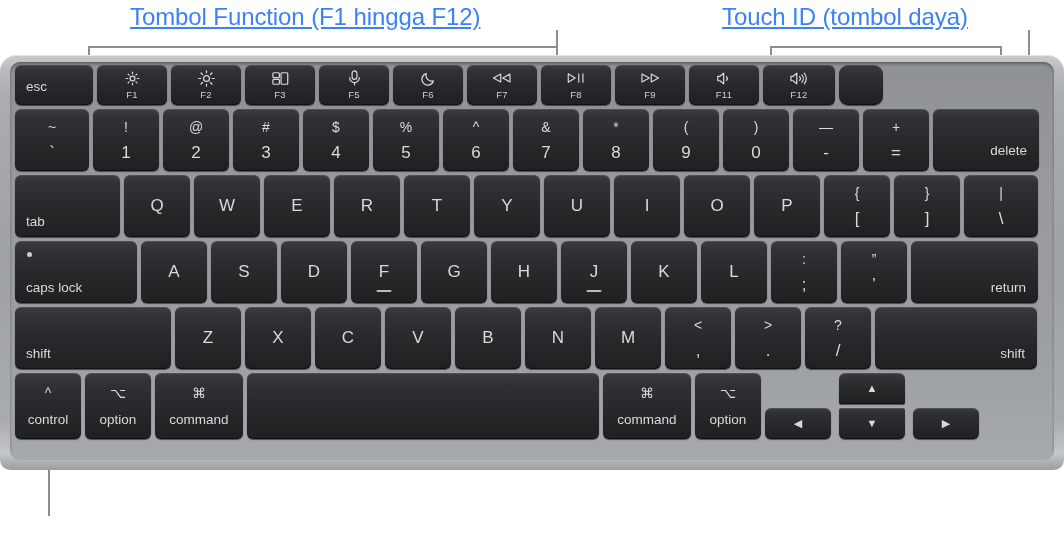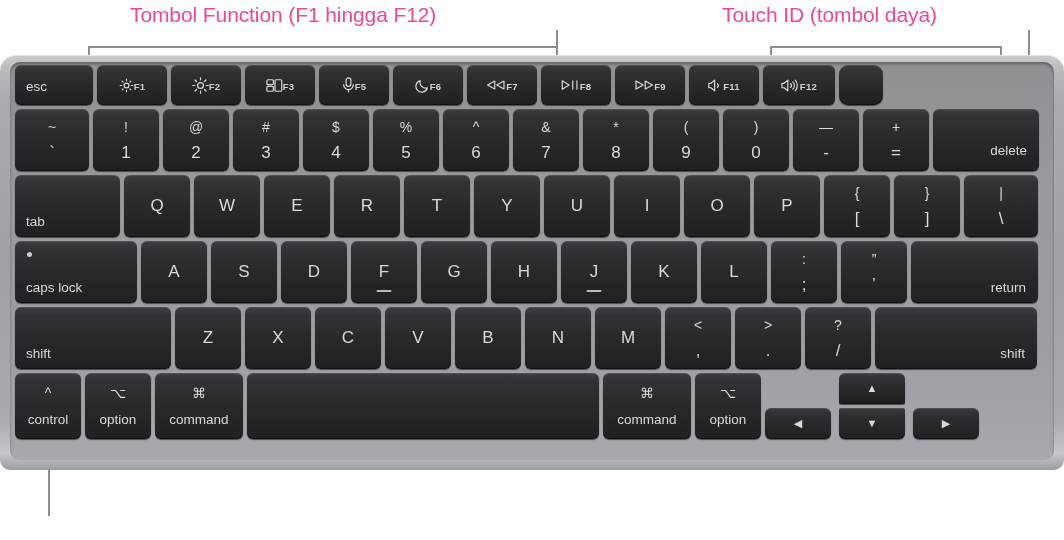--- a/index.html
+++ b/index.html
@@ -7,24 +7,25 @@
     width: 1064px; height: 540px;
     background: #ffffff;
     font-family: "Liberation Sans", sans-serif;
     overflow: hidden;
   }
   .page { position: relative; width: 1064px; height: 540px; }
 
   
   .caption {
     position: absolute;
-    font-size: 21px;
-    color: #ec4899;
+    font-size: 24px;
+    color: #3b82f6;
     white-space: nowrap;
     letter-spacing: -0.1px;
+    text-decoration: underline;
   }
   #cap-fnrow { left: 130px; top: 3px; }
   #cap-touchid { left: 722px; top: 3px; }
   #cap-globe { left: 58px; top: 504px; }
 
   
   .rule { position: absolute; background: #8d8d8d; }
 
   
   #brk-fn-h  { left: 88px;  top: 46px; width: 470px; height: 2px; }
@@ -99,21 +100,21 @@
   .lbl-bl     { position:absolute; left: 11px; bottom: 8px; font-size: 13.5px; }
   .lbl-br     { position:absolute; right: 12px; bottom: 8px; font-size: 13.5px; }
   .lbl-tr     { position:absolute; right: 12px; top: 7px; font-size: 13.5px; }
 
   
   .dual { display: flex; flex-direction: column; align-items: center; justify-content: center; line-height: 1; }
   .dual .top { font-size: 14px; height: 15px; display:flex; align-items:center; }
   .dual .bot { font-size: 17px; margin-top: 9px; }
 
   
-  .fnkey { flex-direction: row; justify-content: center; font-weight: bold; }
+  .fnkey { flex-direction: column; justify-content: center; }
   .fnkey .glyph { height: 15px; display: flex; align-items: center; justify-content: center; }
   .fnkey .flabel { font-size: 9.5px; margin-top: 3px; color: #cfd1d3; letter-spacing: .3px; }
 
   
   .mod { flex-direction: column; align-items: flex-start; justify-content: center; padding-left: 0; }
   .mod .sym  { width: 100%; text-align: center; font-size: 14px; height: 16px; }
   .mod .word { width: 100%; text-align: center; font-size: 13.5px; margin-top: 11px; }
 
   
   .caps-dot {

